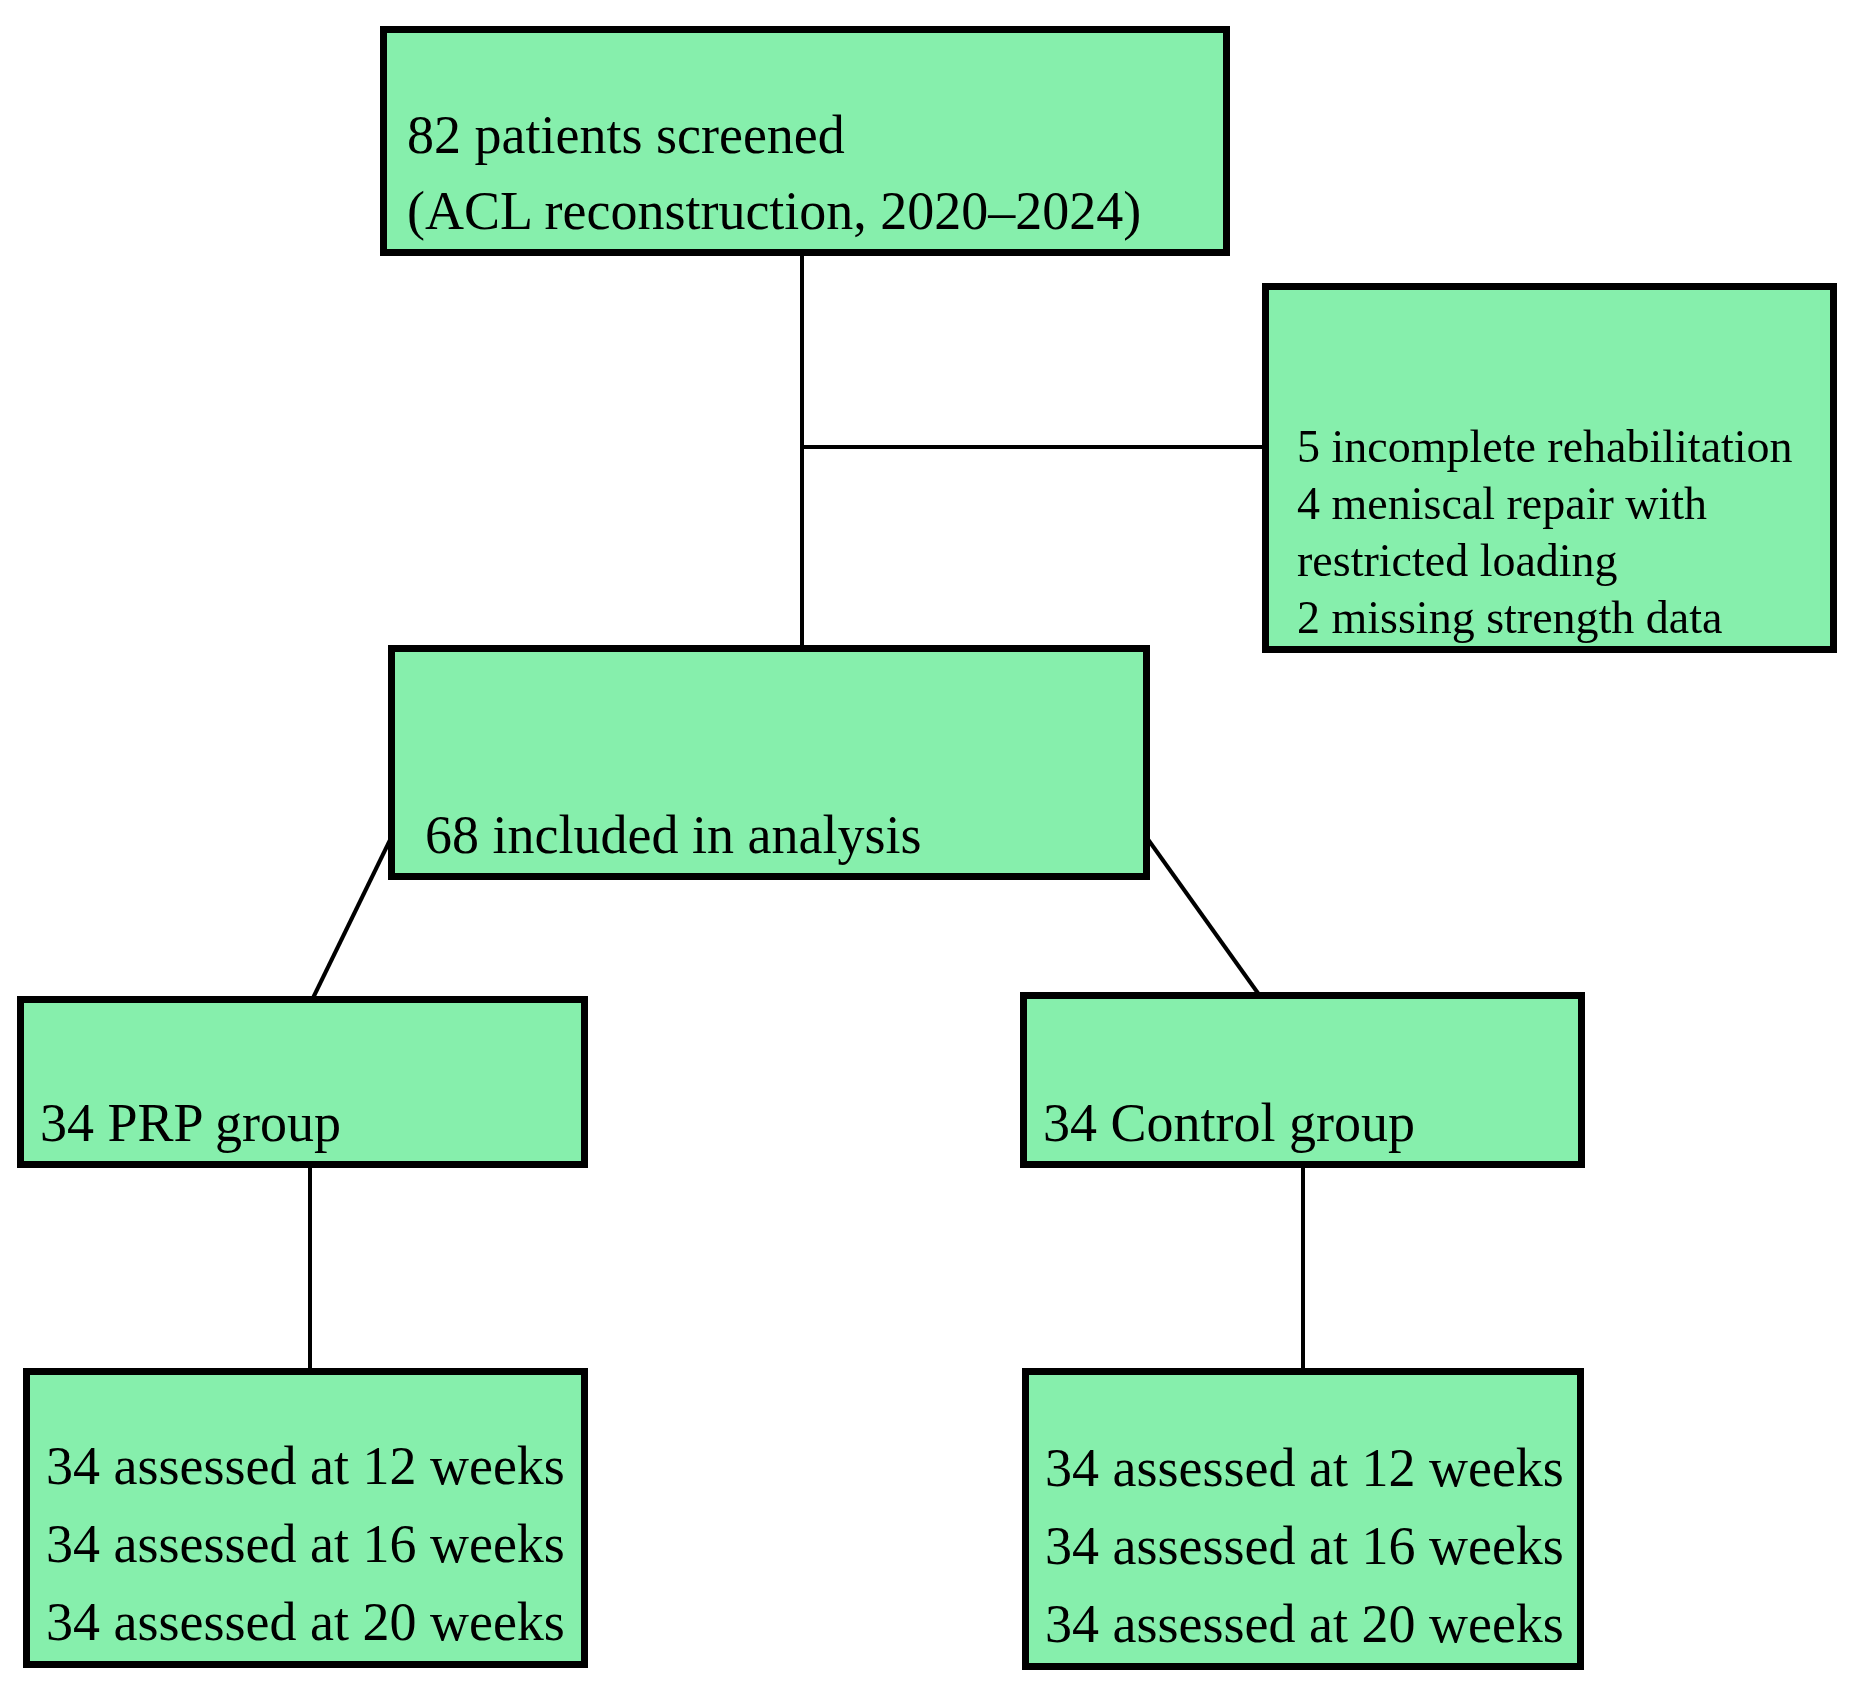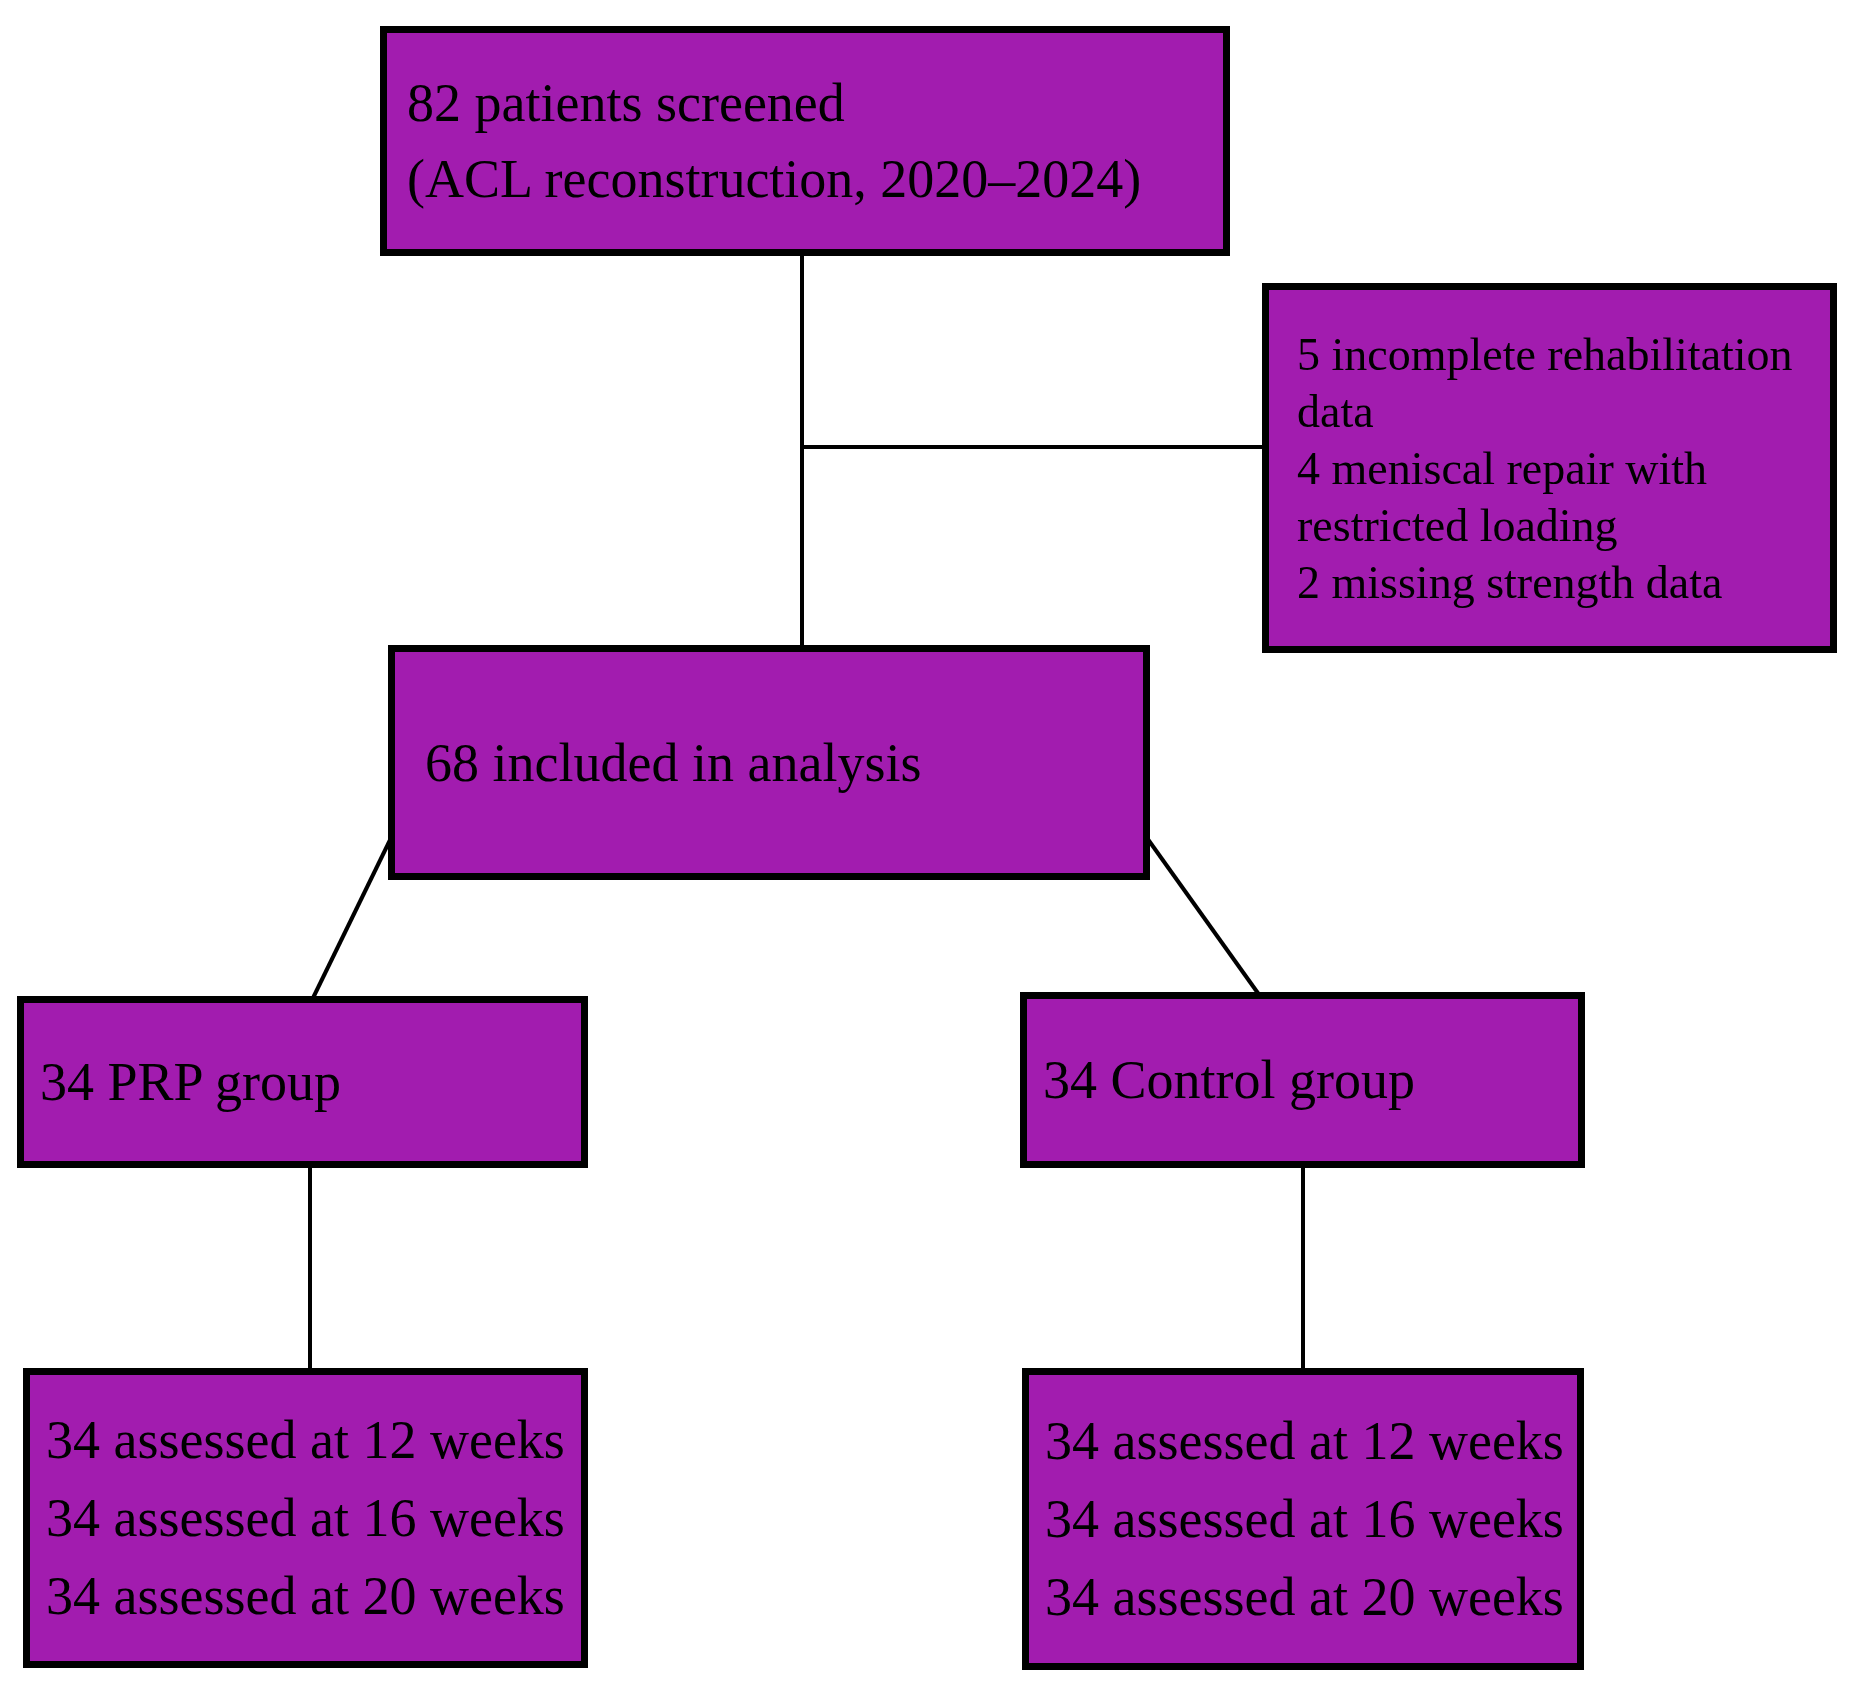--- a/index.html
+++ b/index.html
@@ -19,24 +19,24 @@
   svg.connectors {
     position: absolute;
     left: 0;
     top: 0;
     z-index: 0;
   }
   .box {
     position: absolute;
     box-sizing: border-box;
     border: 7px solid #000000;
-    background: #a21caf;
+    background: #86efac;
     display: flex;
     flex-direction: column;
-    justify-content: center;
+    justify-content: flex-end;
     z-index: 1;
   }
   .box .line {
     font-size: 54px;
     line-height: 76px;
     padding-left: 16px;
     white-space: nowrap;
   }
   
   #box-screened { left: 380px; top: 26px; width: 850px; height: 230px; }
@@ -69,21 +69,20 @@
     <line x1="1303" y1="1164" x2="1303" y2="1372" stroke="#000" stroke-width="4"></line>
   </svg>
 
   <div class="box" id="box-screened">
     <div class="line">82 patients screened</div>
     <div class="line">(ACL reconstruction, 2020–2024)</div>
   </div>
 
   <div class="box" id="box-excluded">
     <div class="line">5 incomplete rehabilitation</div>
-    <div class="line">data</div>
     <div class="line">4 meniscal repair with</div>
     <div class="line">restricted loading</div>
     <div class="line">2 missing strength data</div>
   </div>
 
   <div class="box" id="box-included">
     <div class="line">68 included in analysis</div>
   </div>
 
   <div class="box" id="box-prp">

